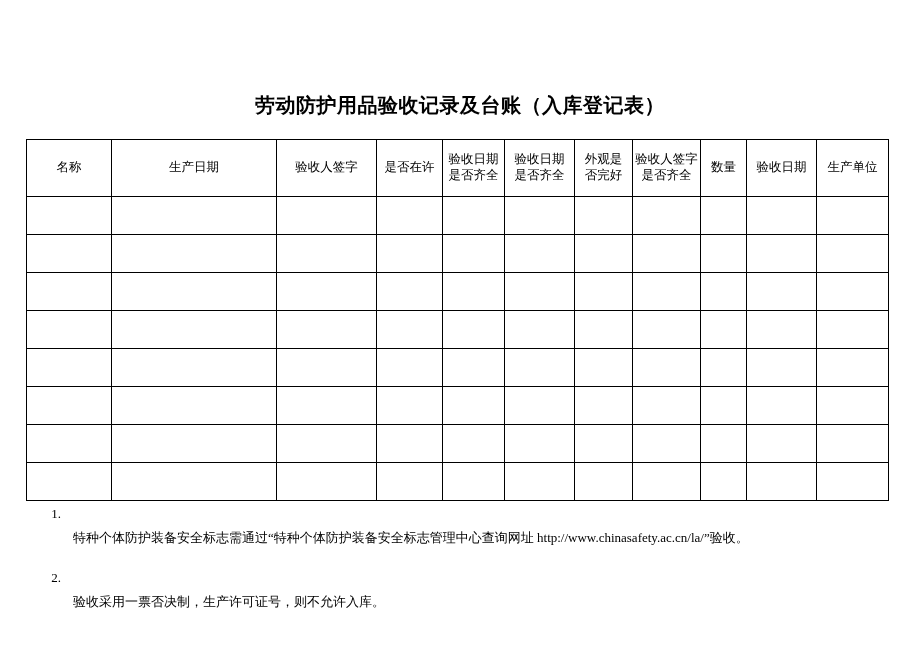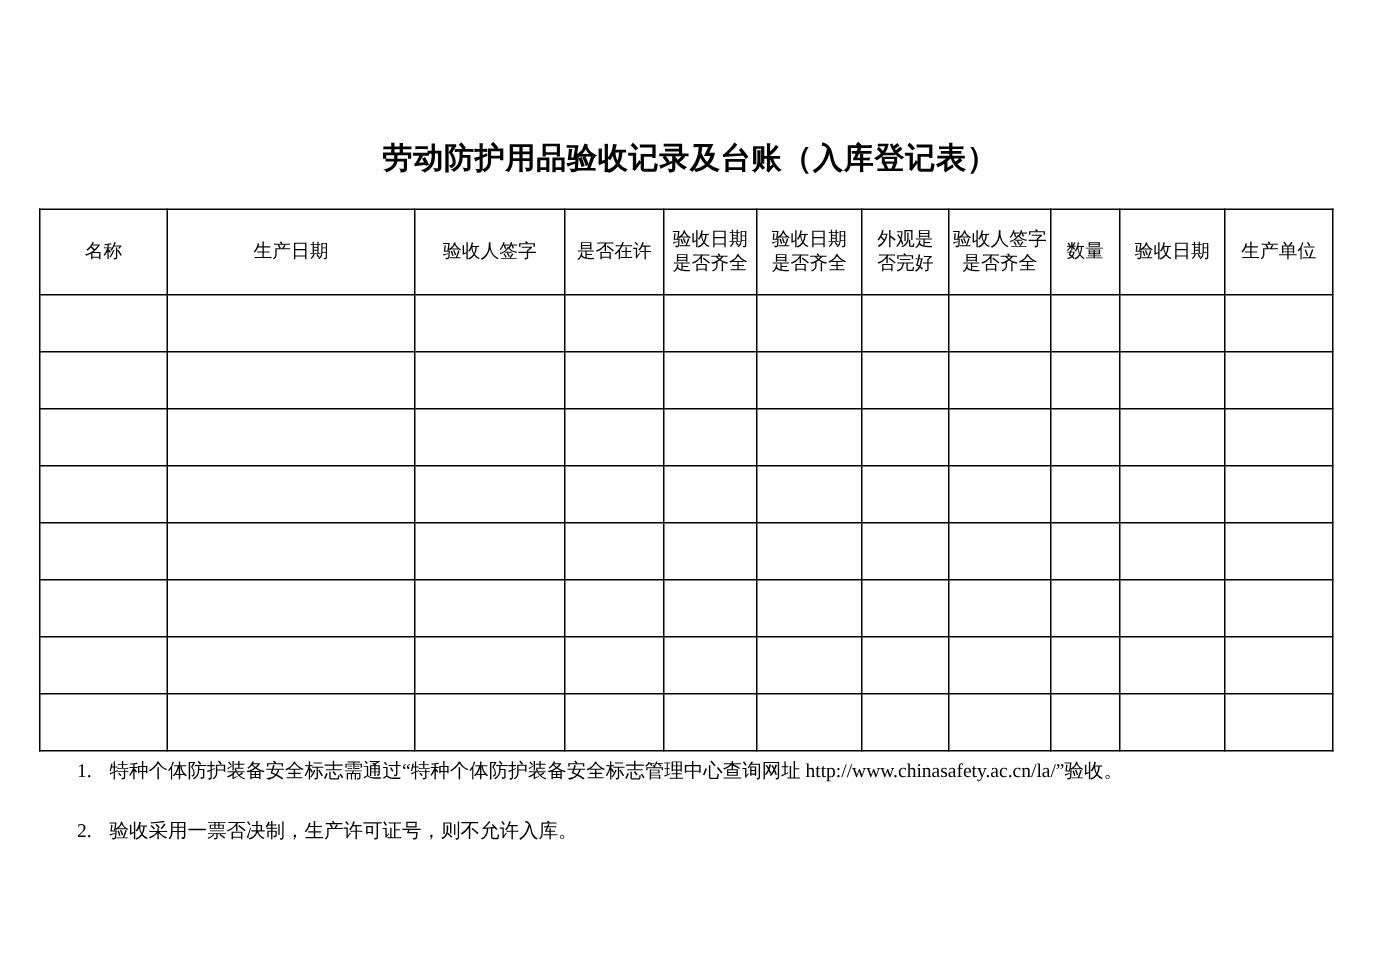--- a/index.html
+++ b/index.html
@@ -76,20 +76,21 @@
   }
   .note-num {
     width: 38px;
     flex: 0 0 38px;
     text-align: right;
     padding-right: 12px;
     box-sizing: border-box;
   }
   .note-text {
     flex: 1;
+    margin-top: 24px;
   }
 </style>
 </head>
 <body>
 
 <div class="page">
 
   <div class="doc-title">劳动防护用品验收记录及台账（入库登记表）</div>
 
   <div class="table-wrap">

